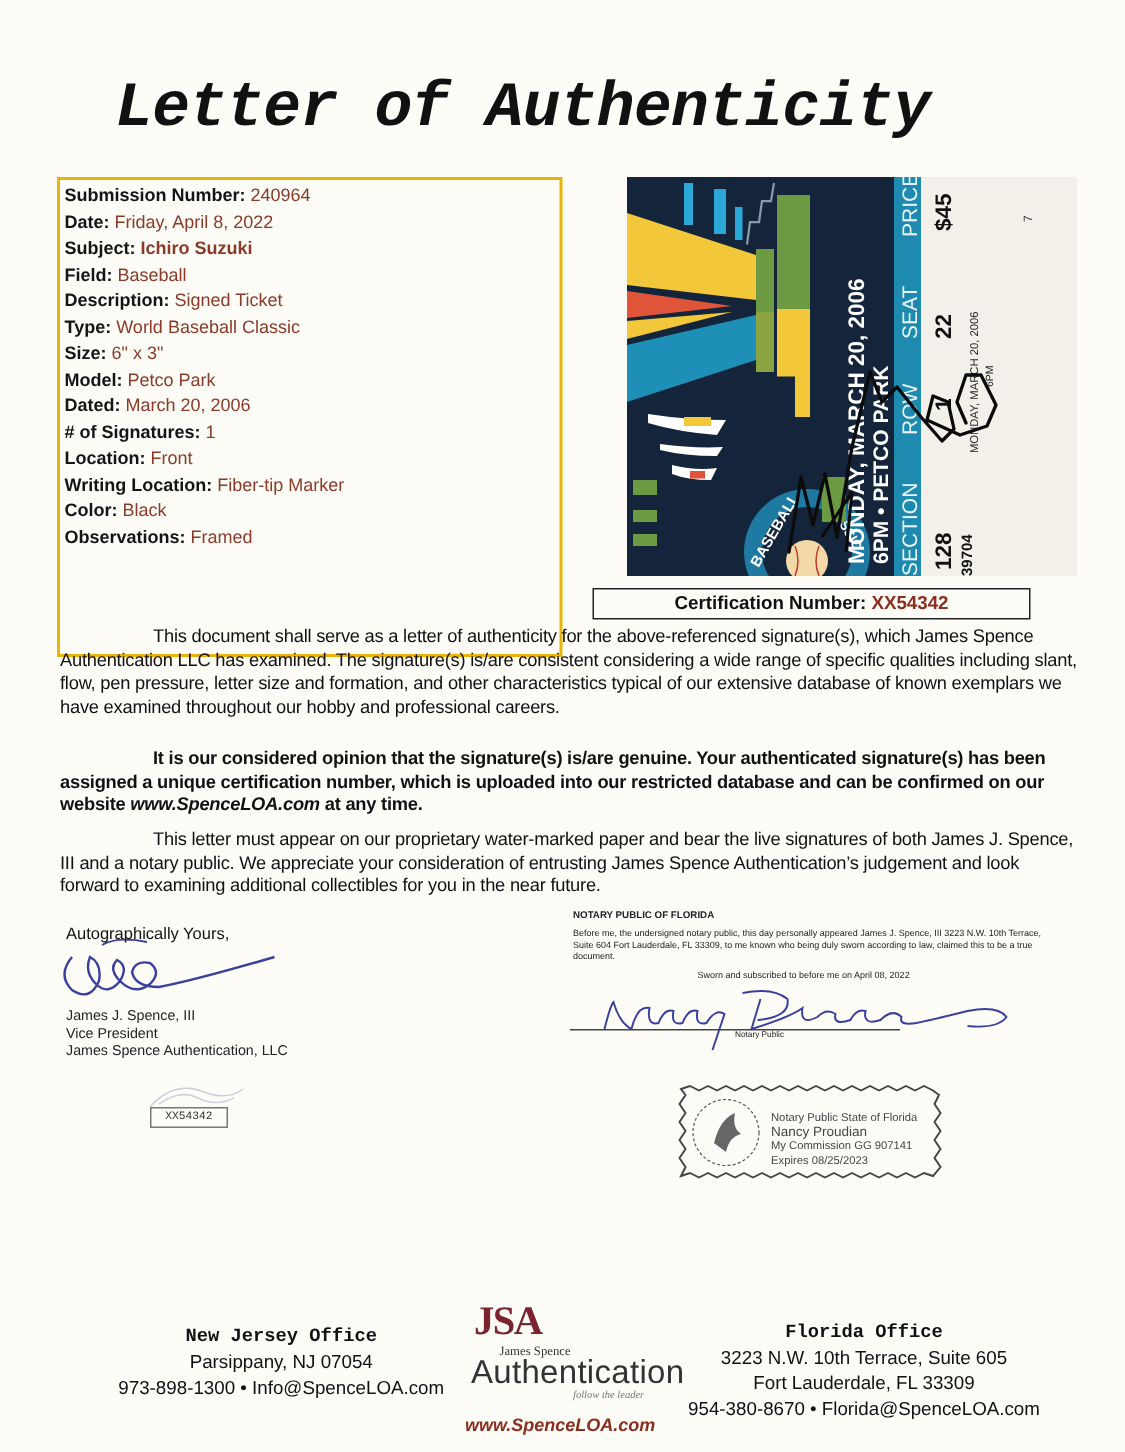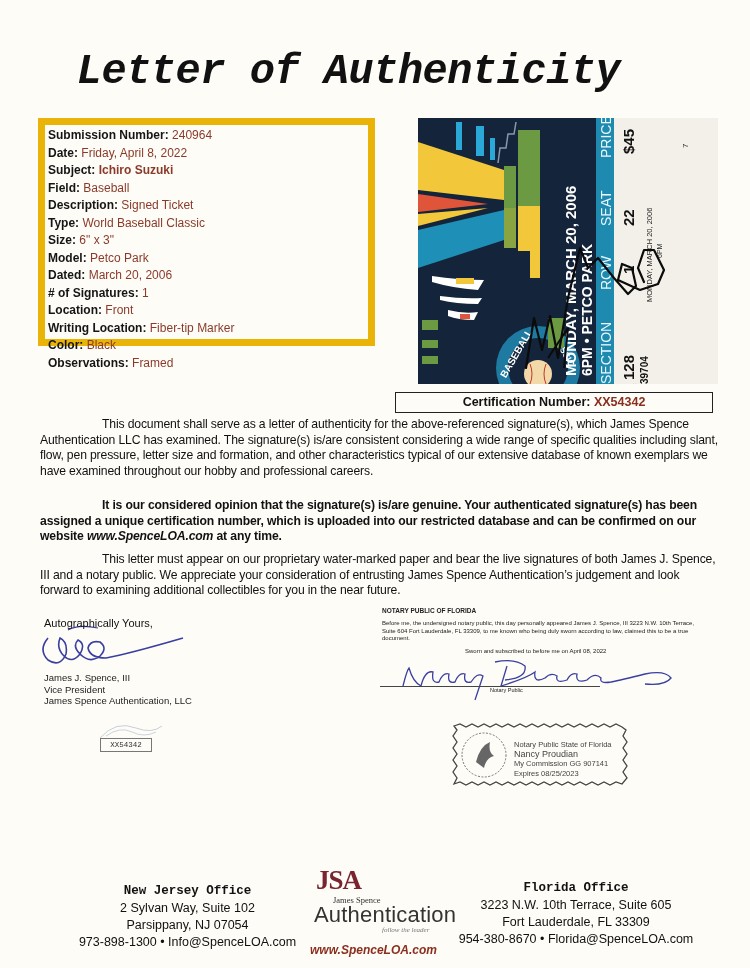--- a/index.html
+++ b/index.html
@@ -6,36 +6,36 @@
   body {
     width:750px; height:968px; background:#fdfcf7; position:relative; overflow:hidden;
     font-family:"Liberation Sans", sans-serif; color:#111;
   }
   .title {
     position:absolute; left:0; top:48px; width:641px; text-align:center;
     font-family:Liberation Mono, monospace; font-style:italic; font-weight:bold;
     font-size:42px; letter-spacing:-0.5px; color:#111;padding-left:28px;
   }
   .info-box {
-    position:absolute; left:38px; top:118px; width:337px; height:228px;
-    border:7px solid #eab308; box-sizing:border-box; padding:2px 0 0 3px;
+    position:absolute; left:38px; top:118px; width:337px; height:320px;
+    border:2px solid #eab308; box-sizing:border-box; padding:2px 0 0 3px;
   }
   .info-row { font-size:12px; line-height:17.5px; white-space:nowrap; }
   .info-row .lbl { font-weight:bold; color:#151515; }
   .info-row .val { color:#8b3a2a; }
   .info-row .val.bold { font-weight:bold; }
 
   .ticket {
     position:absolute; left:418px; top:118px; width:300px; height:266px; overflow:hidden;
     background:#f1efe6;
   }
   .ticket svg { display:block; }
 
   .cert-box {
-    position:absolute; left:395px; top:392px; width:318px; height:21px;
+    position:absolute; left:395px; top:392px; width:292px; height:21px;
     border:1.5px solid #222; box-sizing:border-box; text-align:center;
     font-size:12.5px; font-weight:bold; line-height:18px;
   }
   .cert-box .val { color:#8b2e1e; }
 
   .para {
     position:absolute; left:40px; width:680px; font-family:"Liberation Sans", sans-serif;
     font-size:12.2px; line-height:15.6px; color:#111; text-indent:62px;
     letter-spacing:-0.15px;
   }
@@ -205,21 +205,20 @@
 </svg>
 <div class="stamp-text">
   <div>Notary Public State of Florida</div>
   <div class="name">Nancy Proudian</div>
   <div>My Commission GG 907141</div>
   <div>Expires 08/25/2023</div>
 </div>
 
 <div class="office nj">
   <div class="head">New Jersey Office</div>
-  <div>2 Sylvan Way, Suite 102</div>
   <div>Parsippany, NJ 07054</div>
   <div style="margin-left:-30px;margin-right:-30px;">973-898-1300 • Info@SpenceLOA.com</div>
 </div>
 
 <div class="logo">
   <div class="jsa">JSA</div>
   <div class="jsname">James Spence</div>
   <div class="auth">Authentication</div>
   <div class="tag">follow the leader</div>
   <div class="web">www.SpenceLOA.com</div>

